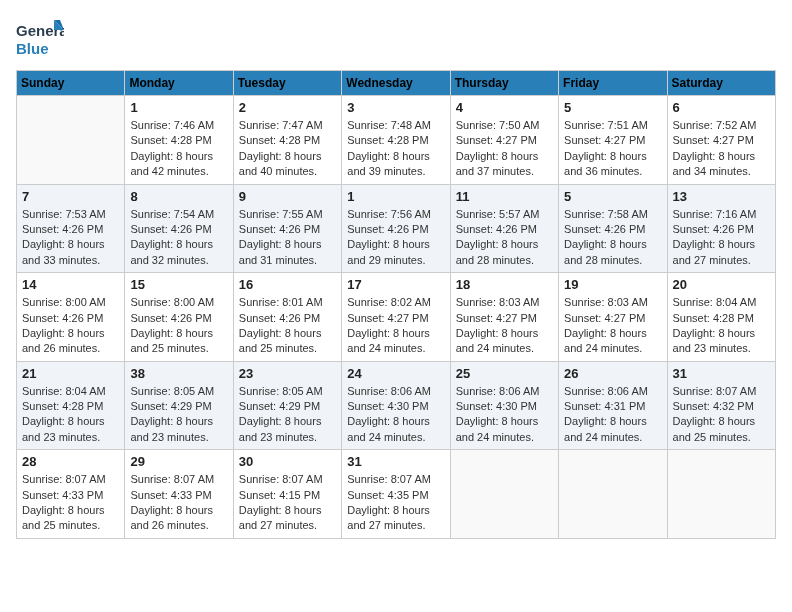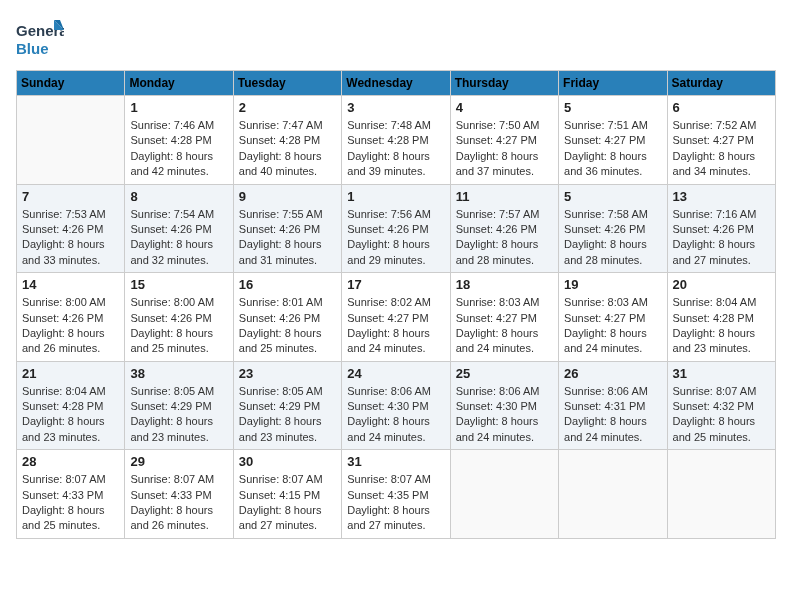--- a/index.html
+++ b/index.html
@@ -187,21 +187,21 @@
           <div class="day-number">1</div>
           <div class="day-info">
             <div>Sunrise: 7:56 AM</div>
             <div>Sunset: 4:26 PM</div>
             <div>Daylight: 8 hours and 29 minutes.</div>
           </div>
         </td>
         <td>
           <div class="day-number">11</div>
           <div class="day-info">
-            <div>Sunrise: 7:57 AM</div>
+            <div>Sunrise: 5:57 AM</div>
             <div>Sunset: 4:26 PM</div>
             <div>Daylight: 8 hours and 28 minutes.</div>
           </div>
         </td>
         <td>
           <div class="day-number">5</div>
           <div class="day-info">
             <div>Sunrise: 7:58 AM</div>
             <div>Sunset: 4:26 PM</div>
             <div>Daylight: 8 hours and 28 minutes.</div>

